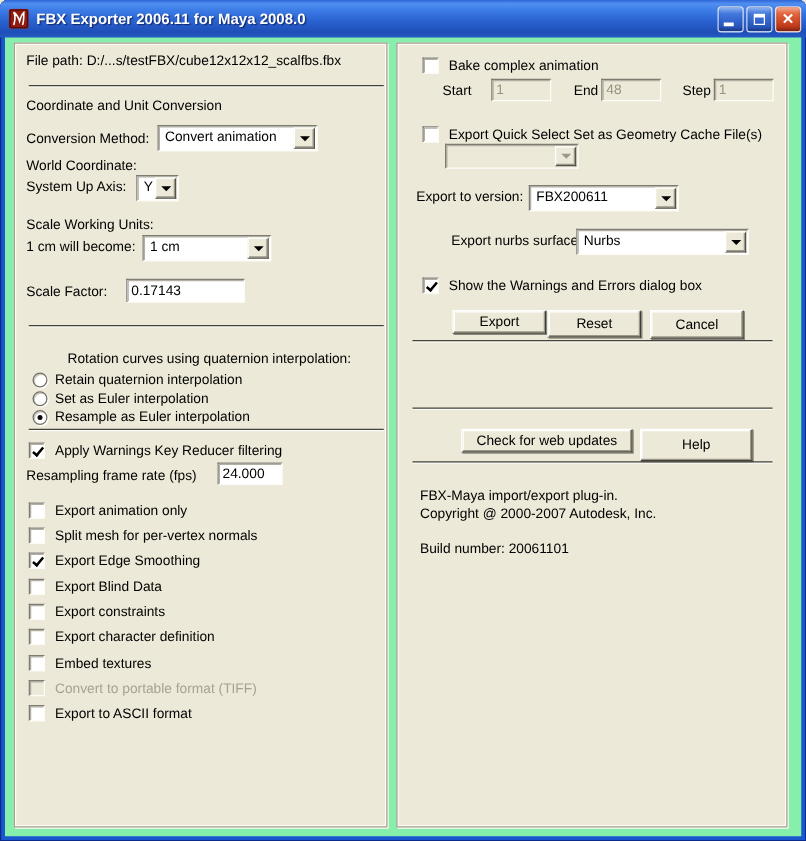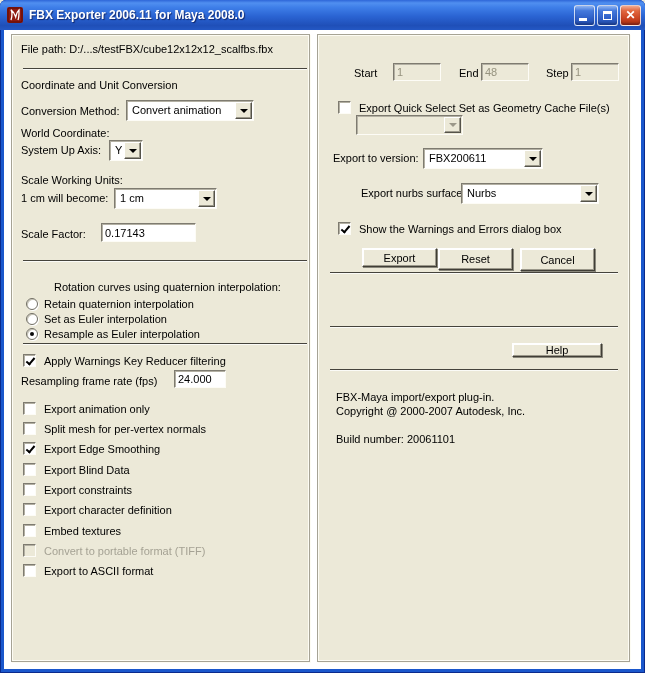--- a/index.html
+++ b/index.html
@@ -14,21 +14,21 @@
   .winbtns{display:flex;gap:2px;}
   .tbtn{width:21px;height:21px;border-radius:3px;border:1px solid rgba(255,255,255,.75);box-sizing:border-box;
     background:linear-gradient(180deg,#8FB4F2 0%,#4479DC 25%,#2E5FC8 65%,#224CA8 100%);
     position:relative;box-shadow:inset 0 -2px 2px rgba(0,0,40,.25);}
   .tbtn.close{background:linear-gradient(180deg,#F2AA90 0%,#E2673F 25%,#CC4422 65%,#A82E10 100%);}
   .glyph-min{position:absolute;left:4px;bottom:4px;width:8px;height:3px;background:#fff;}
   .glyph-max{position:absolute;left:5px;top:5px;width:9px;height:9px;box-sizing:border-box;
     border:1px solid #fff;border-top:3px solid #fff;}
   .glyph-close{position:absolute;left:0;top:0;width:19px;height:19px;color:#fff;font-size:12px;font-weight:bold;
     display:flex;align-items:center;justify-content:center;}
-  .client{position:absolute;left:4px;top:30px;width:637px;height:639px;background:#ffffff;}
+  .client{position:absolute;left:4px;top:30px;width:637px;height:639px;background:#86efac;}
   .panel{position:absolute;background:#ECE9D8;border:1px solid #A6A395;box-sizing:border-box;
     box-shadow:1px 1px 0 #FDFCF4, inset 1px 1px 0 #FDFCF4, inset -1px -1px 0 #FDFCF4;}
   .lbl{position:absolute;font-size:11px;color:#000;white-space:nowrap;line-height:13px;}
   .sep{position:absolute;height:1px;background:#45433C;box-shadow:0 1px 0 rgba(255,255,255,.8);}
   .sunken{background:#fff;border:1px solid;border-color:#7E7B70 #FDFCF6 #FDFCF6 #7E7B70;
     box-shadow:inset 1px 1px 0 #B3B0A3;box-sizing:border-box;}
   input.tbox{position:absolute;font-family:"Liberation Sans",sans-serif;font-size:11px;color:#000;
     padding:1px 3px;outline:none;}
   input.tbox:disabled{background:#ECE9D8;color:#96937F;-webkit-text-fill-color:#96937F;}
   .combo{position:absolute;}
@@ -170,20 +170,24 @@
         <span class="cb sunken"></span>
         <span class="cblbl">Convert to portable format (TIFF)</span>
       </div>
       <div class="cbrow" style="left:11px;top:528px;">
         <span class="cb sunken"></span>
         <span class="cblbl">Export to ASCII format</span>
       </div>
     </div>
 
     <div class="panel" style="left:313px;top:4px;width:313px;height:628px;">
+      <div class="cbrow" style="left:20px;top:10px;">
+        <span class="cb sunken"></span>
+        <span class="cblbl">Bake complex animation</span>
+      </div>
       <div class="lbl" style="left:36px;top:32px;">Start</div>
       <input class="tbox sunken" disabled="" style="left: 75px; top: 28px; width: 48px; height: 18px;" value="1">
       <div class="lbl" style="left:141px;top:32px;">End</div>
       <input class="tbox sunken" disabled="" style="left: 163px; top: 28px; width: 48px; height: 18px;" value="48">
       <div class="lbl" style="left:228px;top:32px;">Step</div>
       <input class="tbox sunken" disabled="" style="left: 253px; top: 28px; width: 48px; height: 18px;" value="1">
 
       <div class="cbrow" style="left:20px;top:65px;">
         <span class="cb sunken"></span>
         <span class="cblbl">Export Quick Select Set as Geometry Cache File(s)</span>
@@ -210,21 +214,22 @@
         <span class="cblbl">Show the Warnings and Errors dialog box</span>
       </div>
 
       <div class="btn" style="left:44px;top:213px;width:75px;height:19px;">Export</div>
       <div class="btn" style="left:120px;top:213px;width:75px;height:22px;">Reset</div>
       <div class="btn" style="left:202px;top:213px;width:75px;height:23px;">Cancel</div>
 
       <div class="sep" style="left:12px;top:237px;width:288px;"></div>
       <div class="sep" style="left:12px;top:291px;width:288px;"></div>
 
-      <div class="btn" style="left:194px;top:308px;width:90px;height:14px;">Help</div>
+      <div class="btn" style="left:51px;top:308px;width:137px;height:19px;">Check for web updates</div>
+      <div class="btn" style="left:194px;top:308px;width:90px;height:26px;">Help</div>
 
       <div class="sep" style="left:12px;top:334px;width:288px;"></div>
 
       <div class="lbl" style="left:18px;top:356px;">FBX-Maya import/export plug-in.</div>
       <div class="lbl" style="left:18px;top:370px;">Copyright @ 2000-2007 Autodesk, Inc.</div>
       <div class="lbl" style="left:18px;top:398px;">Build number: 20061101</div>
     </div>
 
   </div>
 </div>

